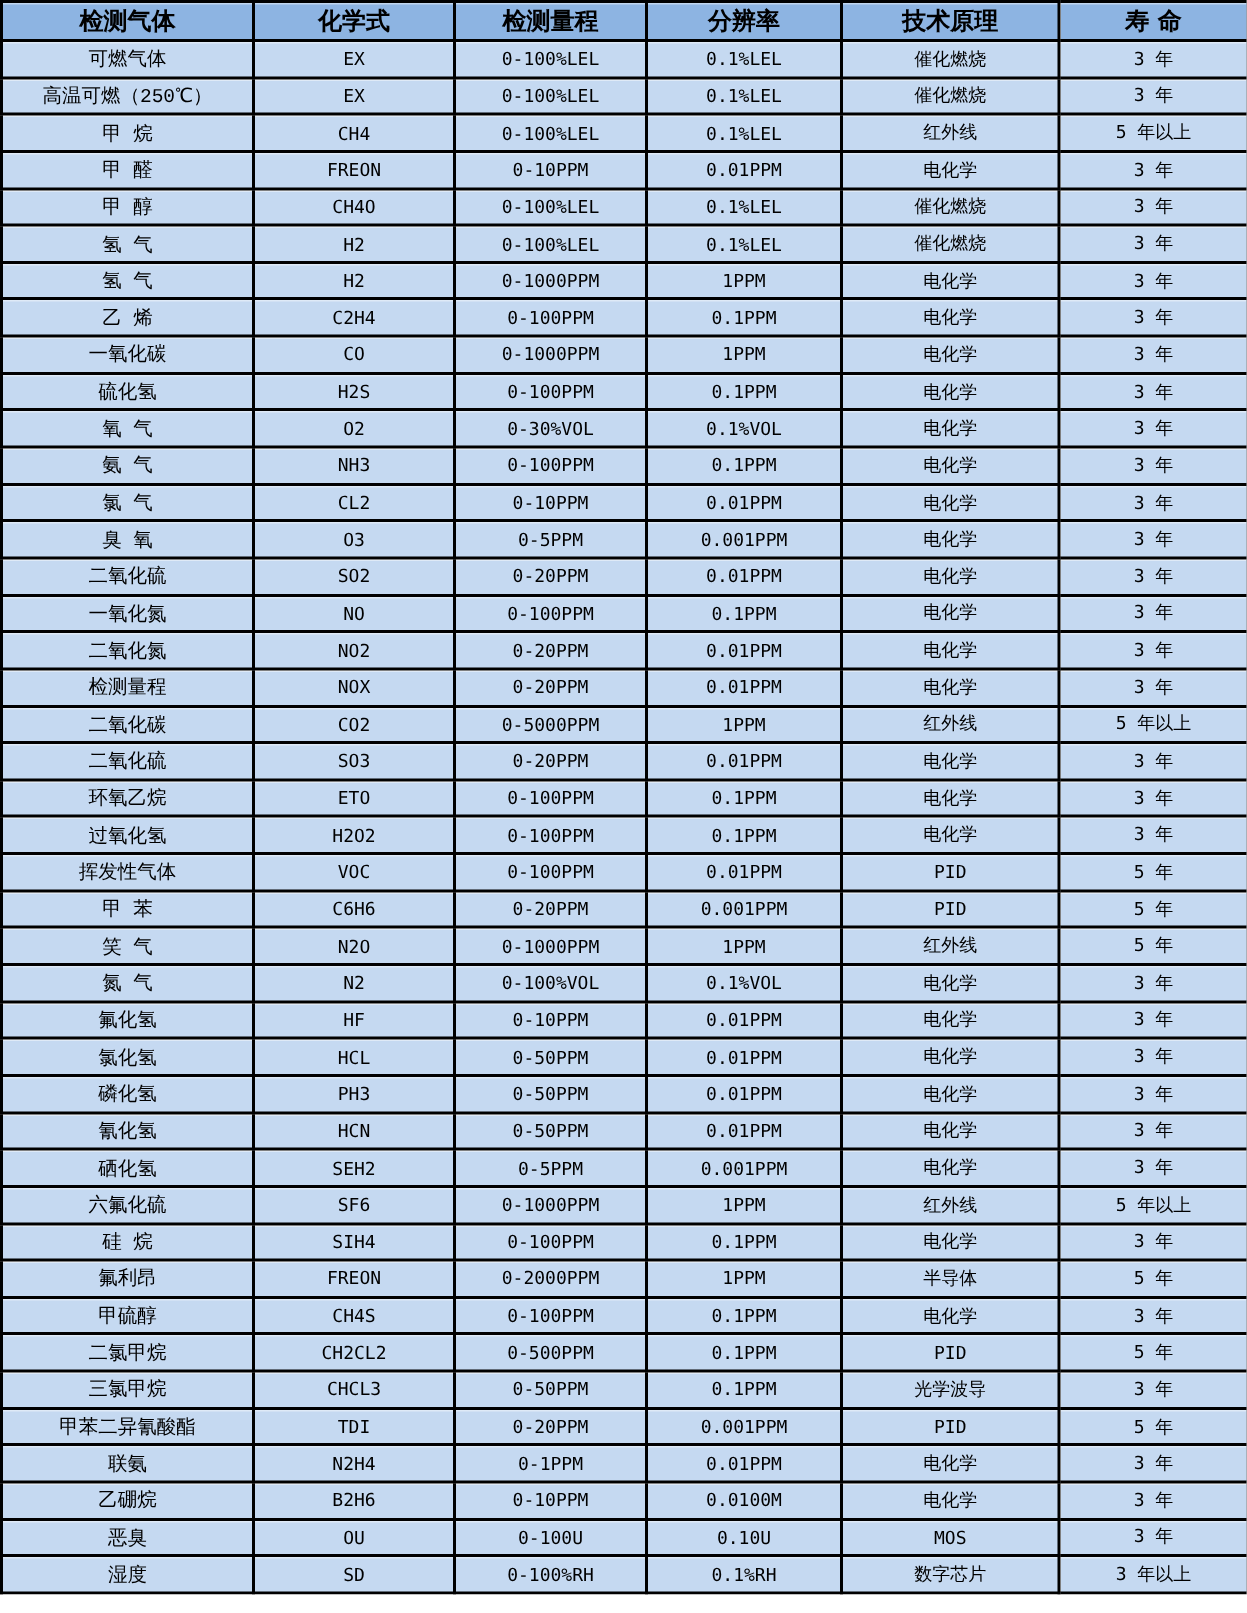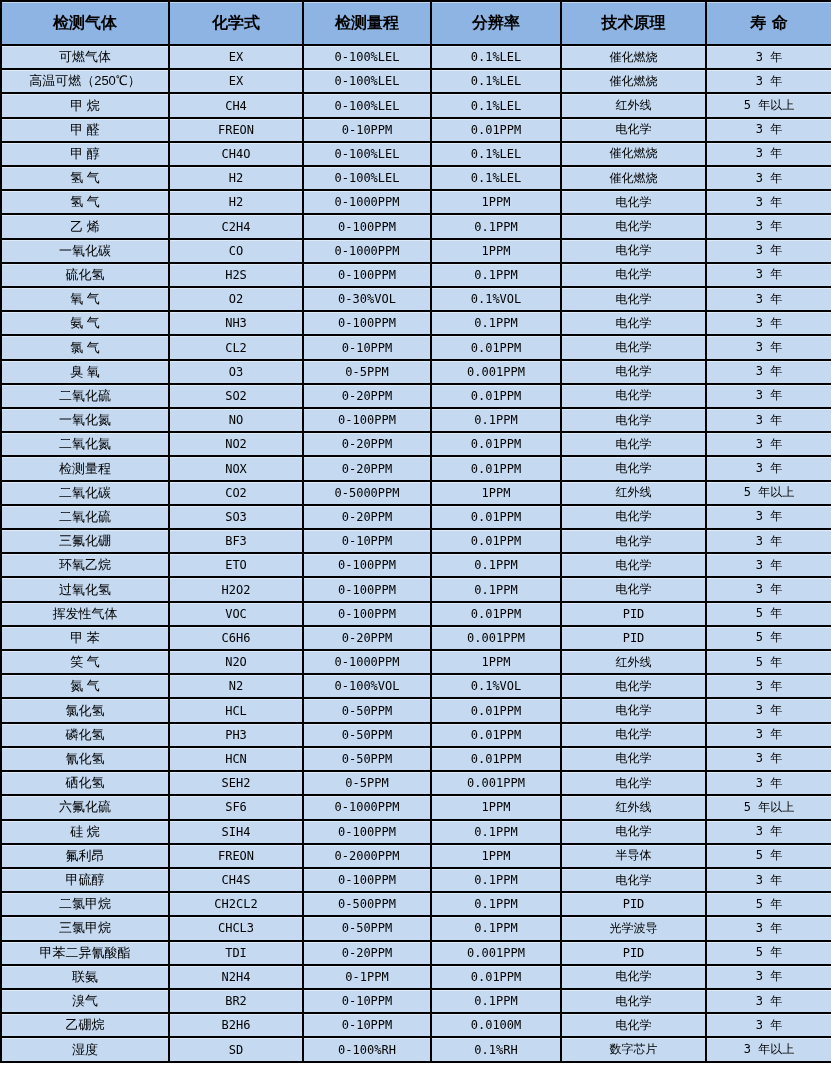--- a/index.html
+++ b/index.html
@@ -31,31 +31,31 @@
     border: 2px solid var(--border);
     text-align: center;
     vertical-align: middle;
     padding: 0 2px;
     white-space: nowrap;
     overflow: hidden;
     box-shadow: inset 0 1px 0 rgba(255,255,255,0.45);
   }
   table.spec th {
     background: var(--header-bg);
-    height: 44px;
+    height: 26px;
     font-size: 16px;
     font-weight: bold;
     font-family: "DejaVu Sans", sans-serif;
   }
   table.spec td {
     background: var(--row-bg);
   }
   td.gas {
     font-size: 13px;
-    font-family: Liberation Sans, sans-serif;
+    font-family: Liberation Mono, monospace;
   }
   td.val {
     font-size: 12px;
     font-family: "DejaVu Sans Mono", monospace;
   }
 </style>
 </head>
 <body>
 
 <table class="spec">
@@ -232,28 +232,20 @@
       </tr>
       <tr>
         <td class="gas">二氧化硫</td>
         <td class="val">SO3</td>
         <td class="val">0-20PPM</td>
         <td class="val">0.01PPM</td>
         <td class="val">电化学</td>
         <td class="val">3 年</td>
       </tr>
       <tr>
-        <td class="gas">三氟化硼</td>
-        <td class="val">BF3</td>
-        <td class="val">0-10PPM</td>
-        <td class="val">0.01PPM</td>
-        <td class="val">电化学</td>
-        <td class="val">3 年</td>
-      </tr>
-      <tr>
         <td class="gas">环氧乙烷</td>
         <td class="val">ETO</td>
         <td class="val">0-100PPM</td>
         <td class="val">0.1PPM</td>
         <td class="val">电化学</td>
         <td class="val">3 年</td>
       </tr>
       <tr>
         <td class="gas">过氧化氢</td>
         <td class="val">H2O2</td>
@@ -288,20 +280,28 @@
       </tr>
       <tr>
         <td class="gas">氮 气</td>
         <td class="val">N2</td>
         <td class="val">0-100%VOL</td>
         <td class="val">0.1%VOL</td>
         <td class="val">电化学</td>
         <td class="val">3 年</td>
       </tr>
       <tr>
+        <td class="gas">氟化氢</td>
+        <td class="val">HF</td>
+        <td class="val">0-10PPM</td>
+        <td class="val">0.01PPM</td>
+        <td class="val">电化学</td>
+        <td class="val">3 年</td>
+      </tr>
+      <tr>
         <td class="gas">氯化氢</td>
         <td class="val">HCL</td>
         <td class="val">0-50PPM</td>
         <td class="val">0.01PPM</td>
         <td class="val">电化学</td>
         <td class="val">3 年</td>
       </tr>
       <tr>
         <td class="gas">磷化氢</td>
         <td class="val">PH3</td>
@@ -384,33 +384,33 @@
       </tr>
       <tr>
         <td class="gas">联氨</td>
         <td class="val">N2H4</td>
         <td class="val">0-1PPM</td>
         <td class="val">0.01PPM</td>
         <td class="val">电化学</td>
         <td class="val">3 年</td>
       </tr>
       <tr>
-        <td class="gas">溴气</td>
-        <td class="val">BR2</td>
-        <td class="val">0-10PPM</td>
-        <td class="val">0.1PPM</td>
-        <td class="val">电化学</td>
-        <td class="val">3 年</td>
-      </tr>
-      <tr>
         <td class="gas">乙硼烷</td>
         <td class="val">B2H6</td>
         <td class="val">0-10PPM</td>
         <td class="val">0.0100M</td>
         <td class="val">电化学</td>
+        <td class="val">3 年</td>
+      </tr>
+      <tr>
+        <td class="gas">恶臭</td>
+        <td class="val">OU</td>
+        <td class="val">0-100U</td>
+        <td class="val">0.10U</td>
+        <td class="val">MOS</td>
         <td class="val">3 年</td>
       </tr>
       <tr>
         <td class="gas">湿度</td>
         <td class="val">SD</td>
         <td class="val">0-100%RH</td>
         <td class="val">0.1%RH</td>
         <td class="val">数字芯片</td>
         <td class="val">3 年以上</td>
       </tr>

